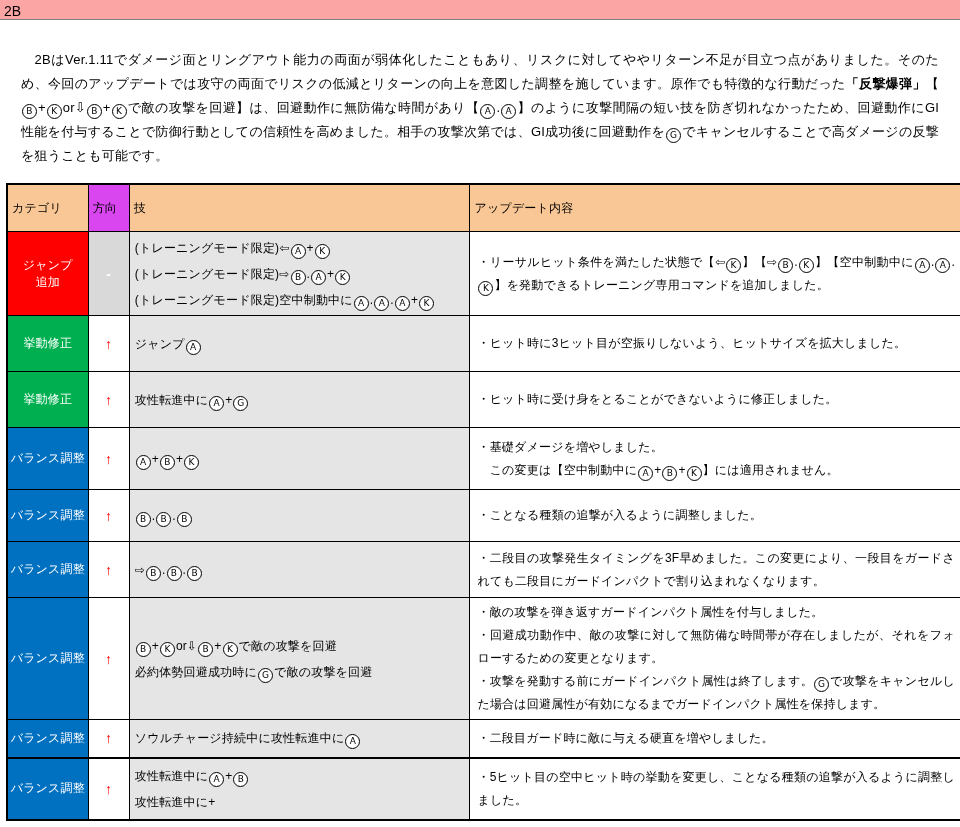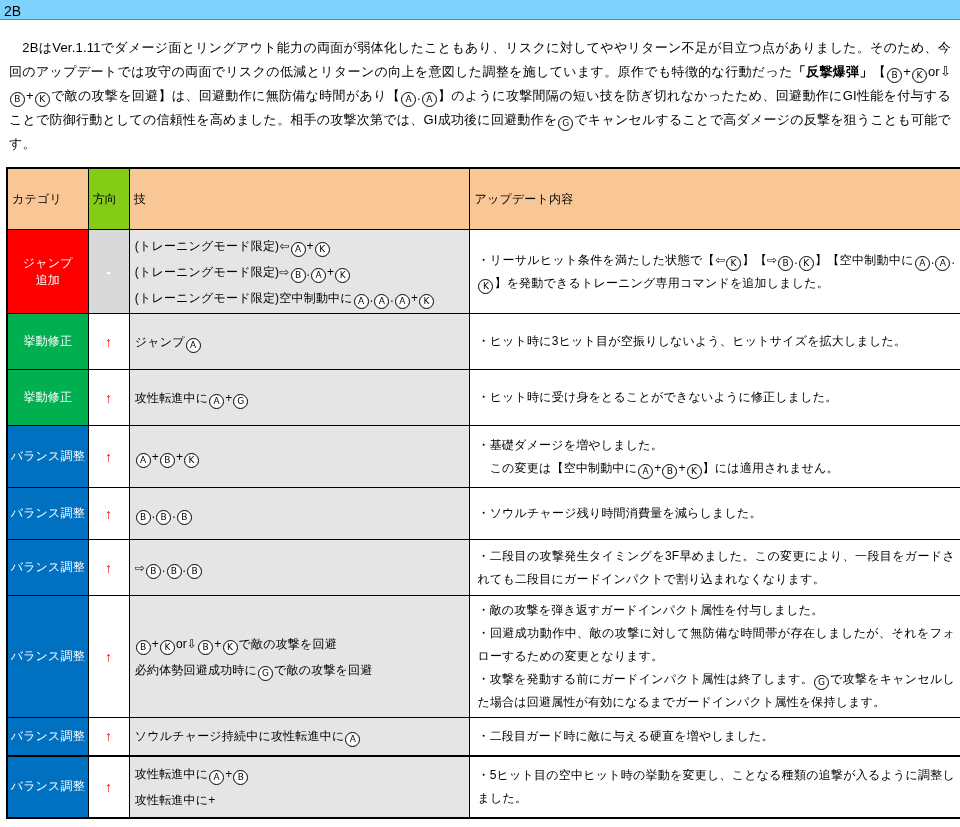--- a/index.html
+++ b/index.html
@@ -11,33 +11,33 @@
   .title-bar{
     height:20px;border-bottom:1px solid #808080;
     font-size:14px;line-height:20px;padding:1px 4px 0 4px;
     box-sizing:border-box;
   }
   .intro{
     padding:13px 6px 0 6px;
     font-size:13px;line-height:24px;
     letter-spacing:0.2px;
   }
-  .intro p{margin:3px;text-align:justify;}
+  .intro p{margin:15px;text-align:justify;}
   table.update-table{
     border-collapse:collapse;table-layout:fixed;
     width:958px;margin-top:11px;
     border:2px solid #000;
   }
   .update-table th,.update-table td{
     border:1px solid #000;box-sizing:border-box;
     overflow:hidden;
   }
   .update-table th{
     font-weight:normal;text-align:left;
-    font-size:12px;padding:18px 4px;height:22px;
+    font-size:12px;padding:11px 4px;height:22px;
   }
   td.cat{
     color:#fff;text-align:center;font-size:12px;
     white-space:pre-line;line-height:17px;padding:2px;
   }
   td.dir{text-align:center;font-size:14px;font-weight:bold;padding:0;}
   td.dir .arrow{display:inline-block;}
   td.move{font-size:12px;padding:2px 5px;background:#e5e5e5;}
   td.move .line{line-height:26px;white-space:nowrap;}
   td.upd{font-size:12px;padding:3px 7px;background:#fff;}
@@ -48,36 +48,36 @@
     border:1px solid #000;border-radius:50%;
     font-size:9px;text-align:center;vertical-align:-2px;
     font-family:"DejaVu Sans",sans-serif;font-weight:normal;
     margin:0 1px;background:#fff;
   }
   b{font-weight:bold;}
 </style>
 </head>
 <body>
 
-<div class="title-bar" style="background: #7dd3fc;">2B</div>
+<div class="title-bar" style="background: #fca5a5;">2B</div>
 
 <div class="intro">
   <p>　2BはVer.1.11でダメージ面とリングアウト能力の両面が弱体化したこともあり、リスクに対してややリターン不足が目立つ点がありました。そのため、今回のアップデートでは攻守の両面でリスクの低減とリターンの向上を意図した調整を施しています。原作でも特徴的な行動だった<b>「反撃爆弾」</b>【<span class="btn">B</span>+<span class="btn">K</span>or⇩<span class="btn">B</span>+<span class="btn">K</span>で敵の攻撃を回避】は、回避動作に無防備な時間があり【<span class="btn">A</span>.<span class="btn">A</span>】のように攻撃間隔の短い技を防ぎ切れなかったため、回避動作にGI性能を付与することで防御行動としての信頼性を高めました。相手の攻撃次第では、GI成功後に回避動作を<span class="btn">G</span>でキャンセルすることで高ダメージの反撃を狙うことも可能です。</p>
 
   <table class="update-table">
     <colgroup>
       <col style="width:81px">
         <col style="width:41px">
         <col style="width:340px">
         <col style="width:492px">
     </colgroup>
     <thead>
       <tr>
         <th style="background: rgb(248, 199, 149);">カテゴリ</th>
-        <th style="background: #84cc16; margin-left: 12px;">方向</th>
+        <th style="background: #d946ef; margin-left: 12px;">方向</th>
         <th style="background: rgb(248, 199, 149);">技</th>
         <th style="background: rgb(248, 199, 149);">アップデート内容</th>
       </tr>
     </thead>
     <tbody>
         <tr style="height: 84px;">
           <td class="cat" style="background: rgb(255, 0, 0);">ジャンプ
 追加</td>
           <td class="dir" style="background: rgb(217, 217, 217);"><span class="arrow" style="color: rgb(255, 255, 255);">-</span></td>
           <td class="move">
@@ -120,21 +120,21 @@
             <div class="line">　この変更は【空中制動中に<span class="btn">A</span>+<span class="btn">B</span>+<span class="btn">K</span>】には適用されません。</div>
           </td>
         </tr>
         <tr style="height: 52px;">
           <td class="cat" style="background: rgb(0, 112, 192);">バランス調整</td>
           <td class="dir" style="background: rgb(255, 255, 255);"><span class="arrow" style="color: rgb(255, 0, 0);">↑</span></td>
           <td class="move">
             <div class="line"><span class="btn">B</span>.<span class="btn">B</span>.<span class="btn">B</span></div>
           </td>
           <td class="upd">
-            <div class="line">・ソウルチャージ残り時間消費量を減らしました。</div>
+            <div class="line">・ことなる種類の追撃が入るように調整しました。</div>
           </td>
         </tr>
         <tr style="height: 56px;">
           <td class="cat" style="background: rgb(0, 112, 192);">バランス調整</td>
           <td class="dir" style="background: rgb(255, 255, 255);"><span class="arrow" style="color: rgb(255, 0, 0);">↑</span></td>
           <td class="move">
             <div class="line">⇨<span class="btn">B</span>.<span class="btn">B</span>.<span class="btn">B</span></div>
           </td>
           <td class="upd">
             <div class="line">・二段目の攻撃発生タイミングを3F早めました。この変更により、一段目をガードされても二段目にガードインパクトで割り込まれなくなります。</div>

